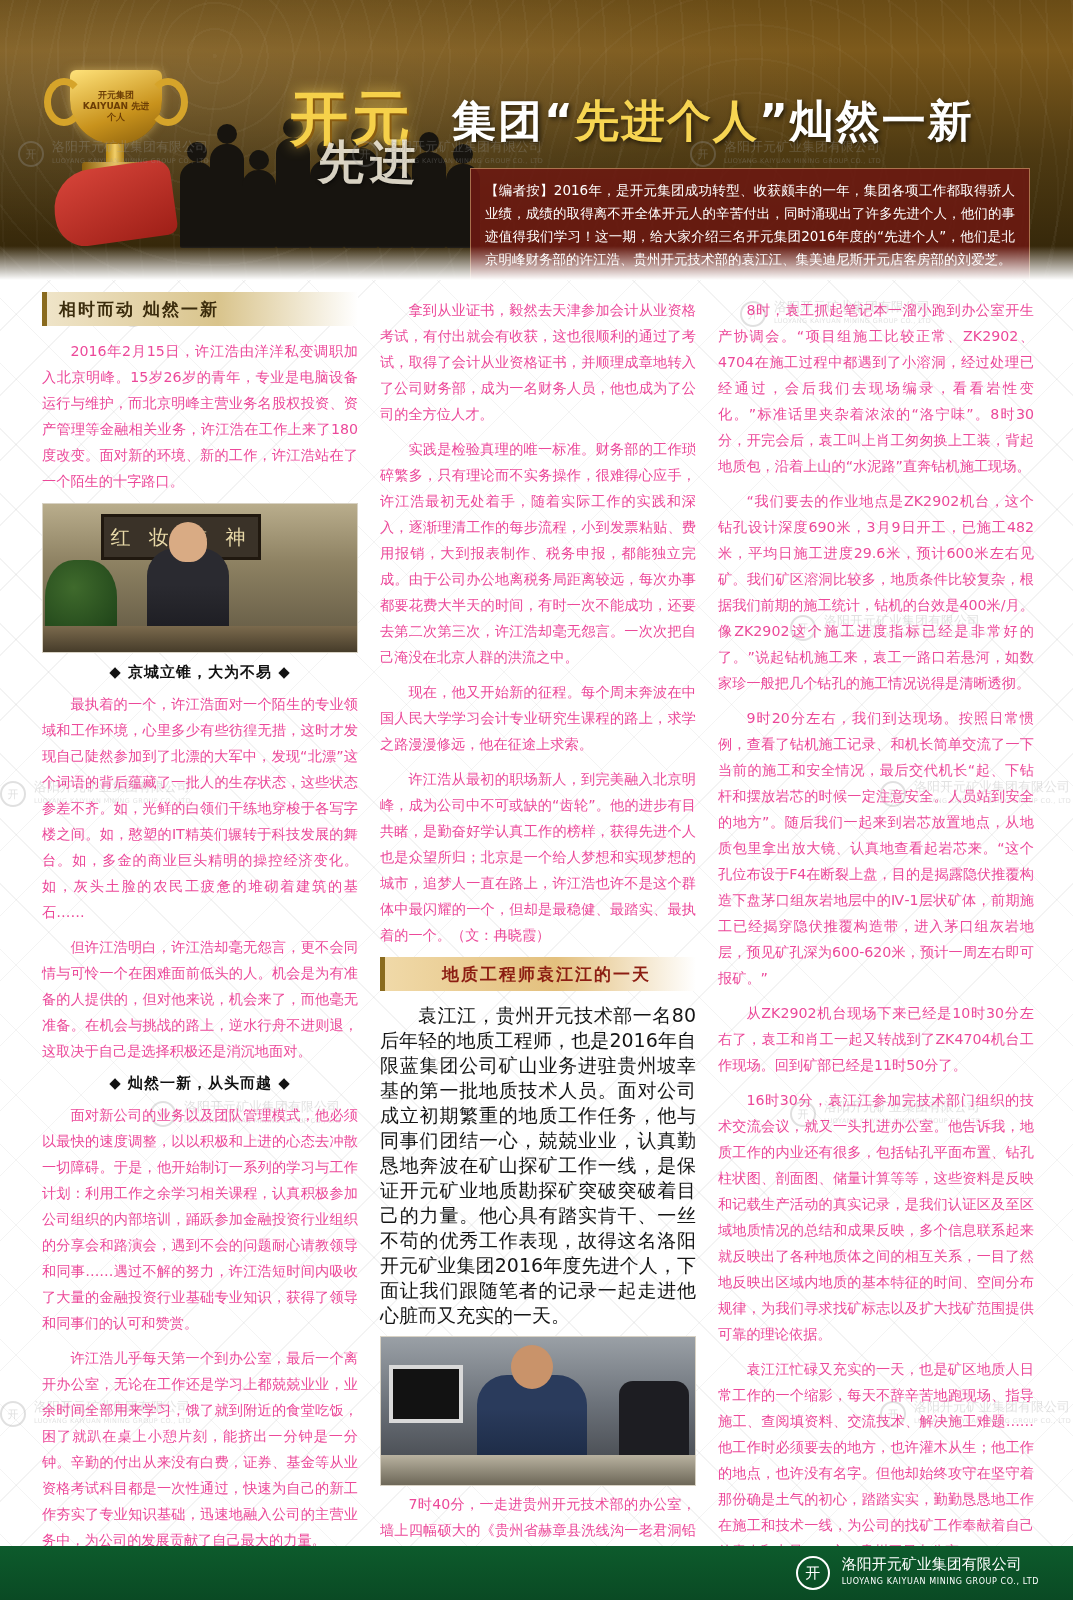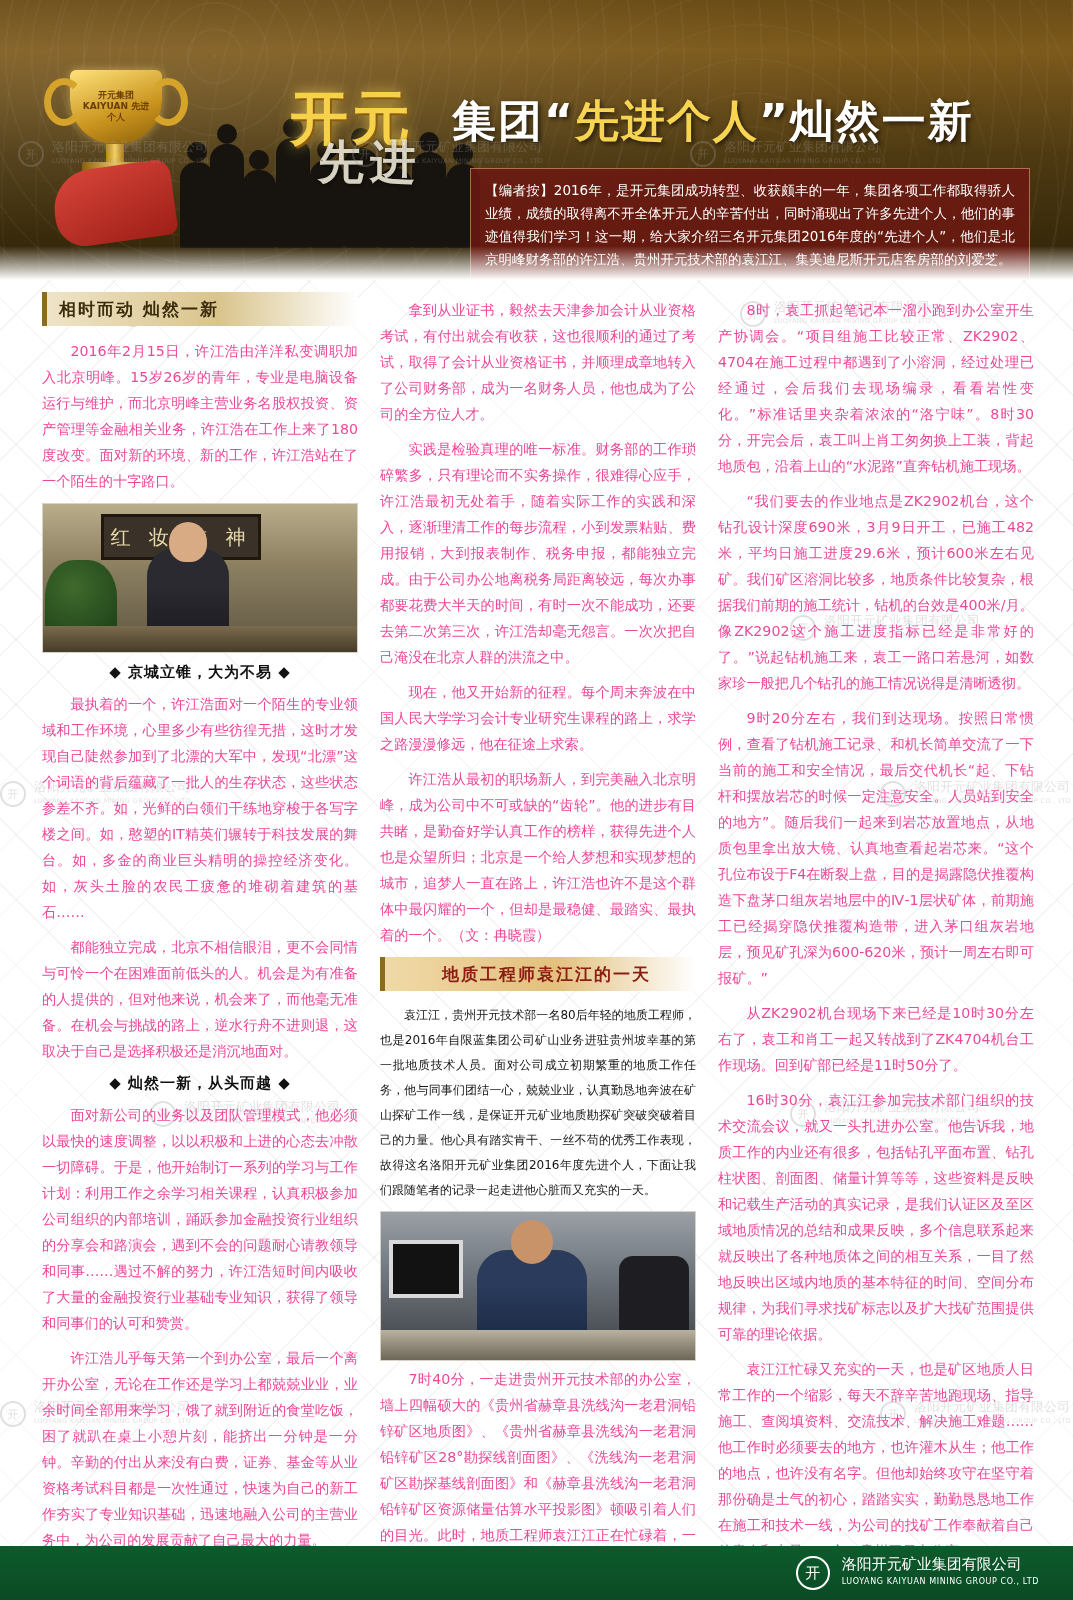--- a/index.html
+++ b/index.html
@@ -232,21 +232,21 @@
   .photo.field .chair{
     position:absolute; right:6px; top:44px; width:70px; height:100px;
     background:#1d1d22; border-radius:14px 14px 0 0;
   }
   .photo.field .deskf{
     position:absolute; left:0; bottom:0; width:100%; height:30px;
     background:linear-gradient(180deg,#b9b2a0,#6d6758);
   }
 
   .lead-note{
-    font-size:12px; line-height:25px; color:#141414; text-align:justify;
+    font-size:19px; line-height:25px; color:#141414; text-align:justify;
     text-indent:2em; margin:8px 0 8px 0;
   }
 
   
   .footer{
     position:absolute; left:0; bottom:0; width:1073px; height:54px;
     background:linear-gradient(180deg,#0d5b2c,#0a4a24);
     z-index:5;
     display:flex; align-items:center; justify-content:flex-end;
     padding-right:34px; gap:12px;
@@ -404,21 +404,21 @@
 
       <div class="photo office">
         <div class="wallart">红 妆 游 神</div>
         <div class="plant"></div>
         <div class="person"></div>
         <div class="desk"></div>
       </div>
       <div class="sub-head">◆ 京城立锥，大为不易 ◆</div>
 
       <p class="para">最执着的一个，许江浩面对一个陌生的专业领域和工作环境，心里多少有些彷徨无措，这时才发现自己陡然参加到了北漂的大军中，发现“北漂”这个词语的背后蕴藏了一批人的生存状态，这些状态参差不齐。如，光鲜的白领们干练地穿梭于各写字楼之间。如，憨塑的IT精英们辗转于科技发展的舞台。如，多金的商业巨头精明的操控经济变化。如，灰头土脸的农民工疲惫的堆砌着建筑的基石……</p>
-      <p class="para">都能独立完成，北京不相信眼泪，更不会同情与可怜一个在困难面前低头的人。机会是为有准备的人提供的，但对他来说，机会来了，而他毫无准备。在机会与挑战的路上，逆水行舟不进则退，这取决于自己是选择积极还是消沉地面对。</p>
+      <p class="para">但许江浩明白，许江浩却毫无怨言，更不会同情与可怜一个在困难面前低头的人。机会是为有准备的人提供的，但对他来说，机会来了，而他毫无准备。在机会与挑战的路上，逆水行舟不进则退，这取决于自己是选择积极还是消沉地面对。</p>
 
       <div class="sub-head">◆ 灿然一新，从头而越 ◆</div>
       <p class="para">面对新公司的业务以及团队管理模式，他必须以最快的速度调整，以以积极和上进的心态去冲散一切障碍。于是，他开始制订一系列的学习与工作计划：利用工作之余学习相关课程，认真积极参加公司组织的内部培训，踊跃参加金融投资行业组织的分享会和路演会，遇到不会的问题耐心请教领导和同事……遇过不解的努力，许江浩短时间内吸收了大量的金融投资行业基础专业知识，获得了领导和同事们的认可和赞赏。</p>
       <p class="para">许江浩儿乎每天第一个到办公室，最后一个离开办公室，无论在工作还是学习上都兢兢业业，业余时间全部用来学习，饿了就到附近的食堂吃饭，困了就趴在桌上小憩片刻，能挤出一分钟是一分钟。辛勤的付出从来没有白费，证券、基金等从业资格考试科目都是一次性通过，快速为自己的新工作夯实了专业知识基础，迅速地融入公司的主营业务中，为公司的发展贡献了自己最大的力量。</p>
 
       <div class="sub-head">◆ 欲穷千里，更上层楼 ◆</div>
       <p class="para">许江浩并没有止步于此，他发现公司的财务力量不足，急需财务专业人才，于是又自学了财务基础知识。由于北京的会计从业资格考试时间安排较晚，他为了提早几个月</p>
     </div>
 
     <div class="col mid">

